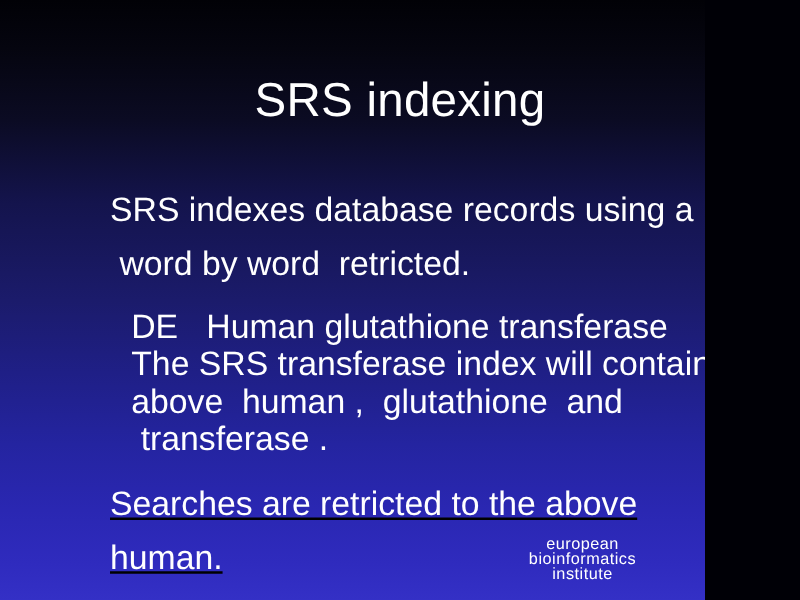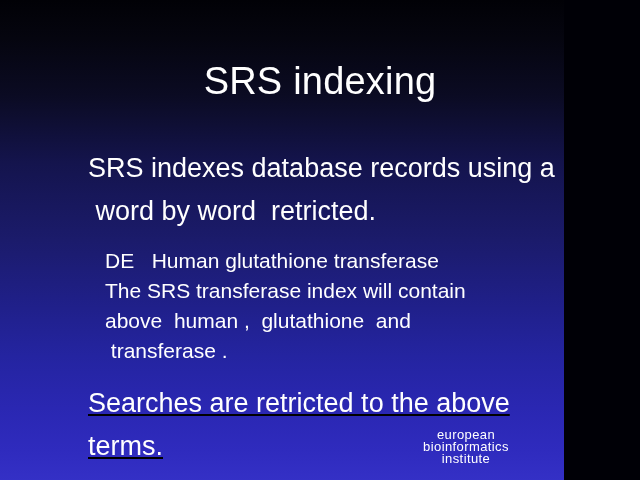--- a/index.html
+++ b/index.html
@@ -62,21 +62,21 @@
     font-size: 27px;
     line-height: 31px;
     font-weight: normal;
     margin: 12px;
     padding: 0 62px 0 76px;
     white-space: pre-wrap;
   }
 
   .level2 {
     color: #ffffff;
-    font-size: 21px;
+    font-size: 27px;
     line-height: 30px;
     font-weight: normal;
     margin: 0;
     padding: 0 40px 0 105px;
     white-space: pre-wrap;
   }
 
   #para-intro { margin-bottom: 3px; }
 
   #example-block {
@@ -119,21 +119,21 @@
 
     <div id="example-block">
       <div class="level2">DE   Human glutathione transferase</div>
       <div class="level2">The SRS transferase index will contain</div>
       <div class="level2">above  human ,  glutathione  and</div>
       <div class="level2"> transferase .</div>
     </div>
 
     <div id="para-conclusion">
       <div class="level1">Searches are retricted to the above</div>
-      <div class="level1">terms.</div>
+      <div class="level1">human.</div>
     </div>
 
   </div>
 
   <div id="footer-logo">
     <div>european</div>
     <div>bioinformatics</div>
     <div>institute</div>
   </div>
 

